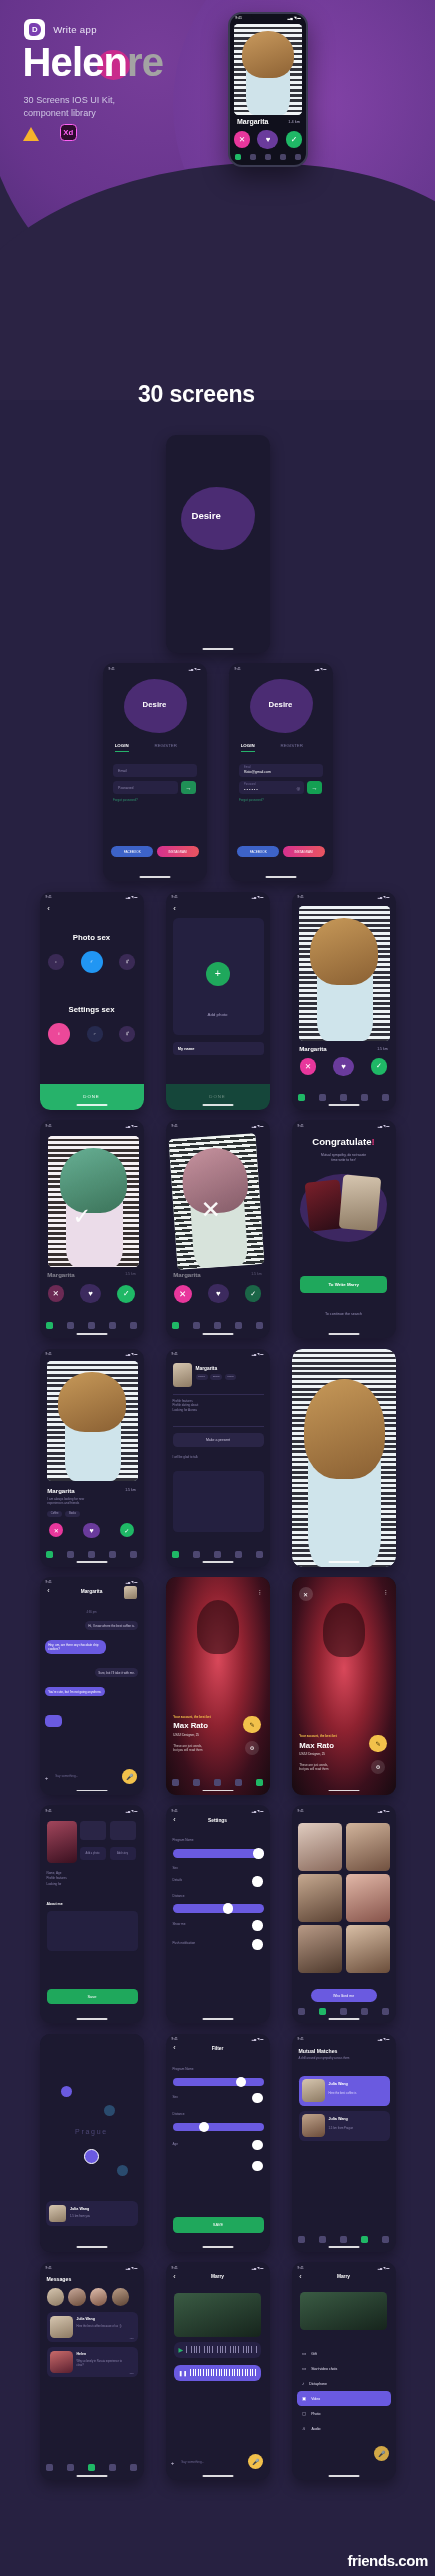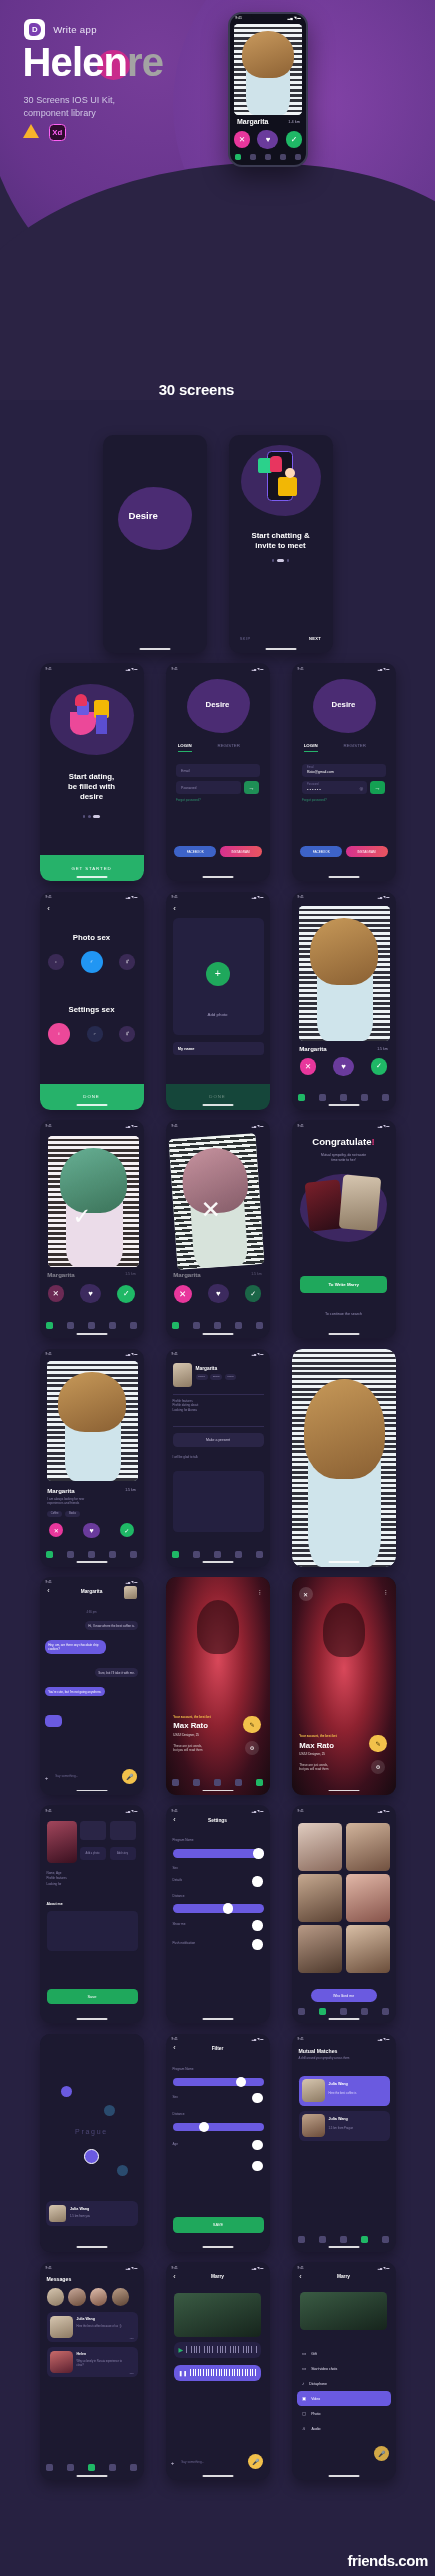--- a/index.html
+++ b/index.html
@@ -31,21 +31,21 @@
       color:#fff; font-size:7.8px; font-weight:bold; display:flex; align-items:center; justify-content:center;}
   .brandtxt{ color:#e9e4f5; font-size:9.6px; letter-spacing:0.3px; }
 
   .bigtitle{ position:absolute; left:22.6px; top:42px; z-index:7;
       font-size:40px; font-weight:bold; color:#ffffff; letter-spacing:-0.9px; line-height:1; }
   .bigtitle .accent{ color:#a3a3a3; }
   .blob-e{ position:absolute; left:97px; top:50px; width:33px; height:30px; border-radius:50%;
       background:#c92b8c; z-index:6; }
   .subtitle{ position:absolute; left:23.5px; top:94px; z-index:7; color:#cfc7e4;
       font-size:9.1px; line-height:1.45; }
-  .badges{ position:absolute; left:22.6px; top:124px; display:flex; gap:10px; z-index:7; align-items:flex-start;}
+  .badges{ position:absolute; left:22.6px; top:124px; display:flex; gap:21px; z-index:7; align-items:flex-end;}
   .badge-sketch{ width:0;height:0;border-left:8.7px solid transparent;border-right:8.7px solid transparent;
       border-bottom:14px solid #f7b32b; }
   .badge-xd{ width:17.4px;height:17.4px;border-radius:4.4px;background:#2e0b2e;border:0.9px solid #ff61f6;
       color:#ff61f6;font-size:7.8px;font-weight:bold;display:flex;align-items:center;justify-content:center;}
 
   
   .hero-phone{ position:absolute; left:228px; top:12.2px; width:80px; height:155px;
       border-radius:14px; background:#10101c; border:2.2px solid #3b3b52; overflow:hidden; z-index:8;
       box-shadow:0 10.4px 26px rgba(0,0,0,.45); }
   .hp-notch{ position:absolute; left:50%; transform:translateX(-50%); top:0; width:33px; height:7px;
@@ -68,21 +68,21 @@
   .hpa{ width:16.5px; height:16.5px; border-radius:50%; display:flex; align-items:center;
       justify-content:center; font-size:7.8px; color:#fff;}
   .hpa.x{ background:#e8379c; } .hpa.h{ background:#6a3b9c; width:21px; height:19px; border-radius:46% 54% 50% 50%;}
   .hpa.v{ background:#1fb866; }
   .hp-tabs{ position:absolute; bottom:5.2px; left:0; width:100%; display:flex; justify-content:space-around;}
   .hp-tabs i{ width:6.1px; height:6.1px; background:#4a4468; border-radius:1.7px; display:block;}
   .hp-tabs i.on{ background:#1fb866; }
 
   
   .sectitle{ position:absolute; left:0; top:381px; width:393px; text-align:center;
-      color:#fff; font-size:15px; font-weight:bold; letter-spacing:-0.2px;}
+      color:#fff; font-size:23px; font-weight:bold; letter-spacing:-0.2px;}
 
   
   .grid{ position:absolute; left:0; top:435px; width:435px; }
   .row{ display:flex; justify-content:center; gap:22px; margin-bottom:10.4px; }
   .ph{ width:104px; height:218px; border-radius:10.4px; background:#1c1930;
        position:relative; overflow:hidden; box-shadow:0 5.2px 14px rgba(0,0,0,.35); }
   .stat{ position:absolute; top:3.5px; left:0; width:100%; height:6.1px; display:flex;
        justify-content:space-between; padding:0 6.1px; color:#cfc9e2; font-size:3.1px; }
   .homebar{ position:absolute; bottom:3.5px; left:50%; transform:translateX(-50%);
        width:31px; height:1.9px; border-radius:1.7px; background:#fff; opacity:.85;}
@@ -184,65 +184,23 @@
 <div class="grid">
 
   <div class="row">
     <div class="ph">
       <div class="blobbg" style="left:15.7px;top:52px;width:74px;height:63px;background:#4b2c73;"></div>
       <div style="position:absolute;left:26px;top:75px;color:#fff;font-size:9.6px;font-weight:bold;">Desire</div>
       <div class="homebar"></div>
     </div>
 
 
-    <div class="ph">
-      <div class="blobbg" style="left:12.2px;top:10.4px;width:80px;height:71px;background:#3d2761;"></div>
-      <div class="ill" style="left:38px;top:15.7px;width:26px;height:50px;border:1.7px solid #7b5cf0;border-radius:4.4px;background:#15121f;"></div>
-      <div class="ill" style="left:29px;top:22.6px;width:14px;height:15.7px;background:#2bd18b;border-radius:2.6px;"></div>
-      <div class="ill" style="left:41px;top:21px;width:12.2px;height:15.7px;background:#e8355f;border-radius:4.4px 4.4px 1.7px 1.7px;"></div>
-      <div class="ill" style="left:49px;top:42px;width:19px;height:19px;background:#f2b705;border-radius:2.6px;"></div>
-      <div class="ill" style="left:56px;top:33px;width:10.4px;height:10.4px;background:#ffd9b8;border-radius:50%;"></div>
-      <div class="ctitle" style="position:absolute;top:96px;left:0;width:100%;font-size:7.8px;white-space:pre-line;">Start chatting &amp;
-invite to meet</div>
-      <div class="dots" style="position:absolute;top:124px;left:0;width:100%;">
-        <b></b>
-          <b class="on"></b>
-          <b></b>
-      </div>
-      <div class="sknx">
-        <span class="s">SKIP</span>
-        <span class="n">NEXT</span>
-      </div>
-      <div class="homebar"></div>
-    </div>
-  </div>
-
-  <div class="row">
-    <div class="ph">
-      <div class="stat">
-          <span>9:41</span>
-          <span>▂▄ ◥ ▬</span>
-        </div>
-      <div class="blobbg" style="left:10.4px;top:21px;width:84px;height:71px;background:#3d2761;"></div>
-      <div class="ill" style="left:30px;top:49px;width:26px;height:22.6px;background:#ec4899;border-radius:0 0 60% 40%;"></div>
-      <div class="ill" style="left:37px;top:38px;width:12.2px;height:14px;background:#6a5ae0;border-radius:2.6px;"></div>
-      <div class="ill" style="left:35px;top:31px;width:12.2px;height:11.3px;background:#e8355f;border-radius:6.1px 6.1px 1.7px 1.7px;"></div>
-      <div class="ill" style="left:54px;top:37px;width:15px;height:17.4px;background:#f2b705;border-radius:2.6px;"></div>
-      <div class="ill" style="left:56px;top:52px;width:11.3px;height:19px;background:#5b4ed1;"></div>
-      <div class="ctitle" style="position:absolute;top:109px;left:0;width:100%;font-size:7.8px;white-space:pre-line;">Start dating,
-be filled with
-desire</div>
-      <div class="dots" style="position:absolute;top:152px;left:0;width:100%;">
-        <b></b>
-          <b></b>
-          <b class="on"></b>
-      </div>
-      <div class="greenbtn">GET STARTED</div>
-      <div class="homebar"></div>
-    </div>
+  </div>
+
+  <div class="row">
 
     <div class="ph">
       <div class="stat">
           <span>9:41</span>
           <span>▂▄ ◥ ▬</span>
         </div>
       <div class="blobbg" style="left:21px;top:15.7px;width:63px;height:54px;background:#4b2c73;"></div>
       <div style="position:absolute;left:0;top:37px;width:100%;text-align:center;color:#fff;font-size:7.8px;font-weight:bold;">Desire</div>
       <div style="position:absolute;top:80px;left:12.2px;color:#fff;font-size:4.4px;font-weight:bold;border-bottom:1.3px solid #26b26a;padding-bottom:2.6px;">LOGIN</div>
       <div style="position:absolute;top:80px;left:52px;color:#76709a;font-size:4.4px;">REGISTER</div>

